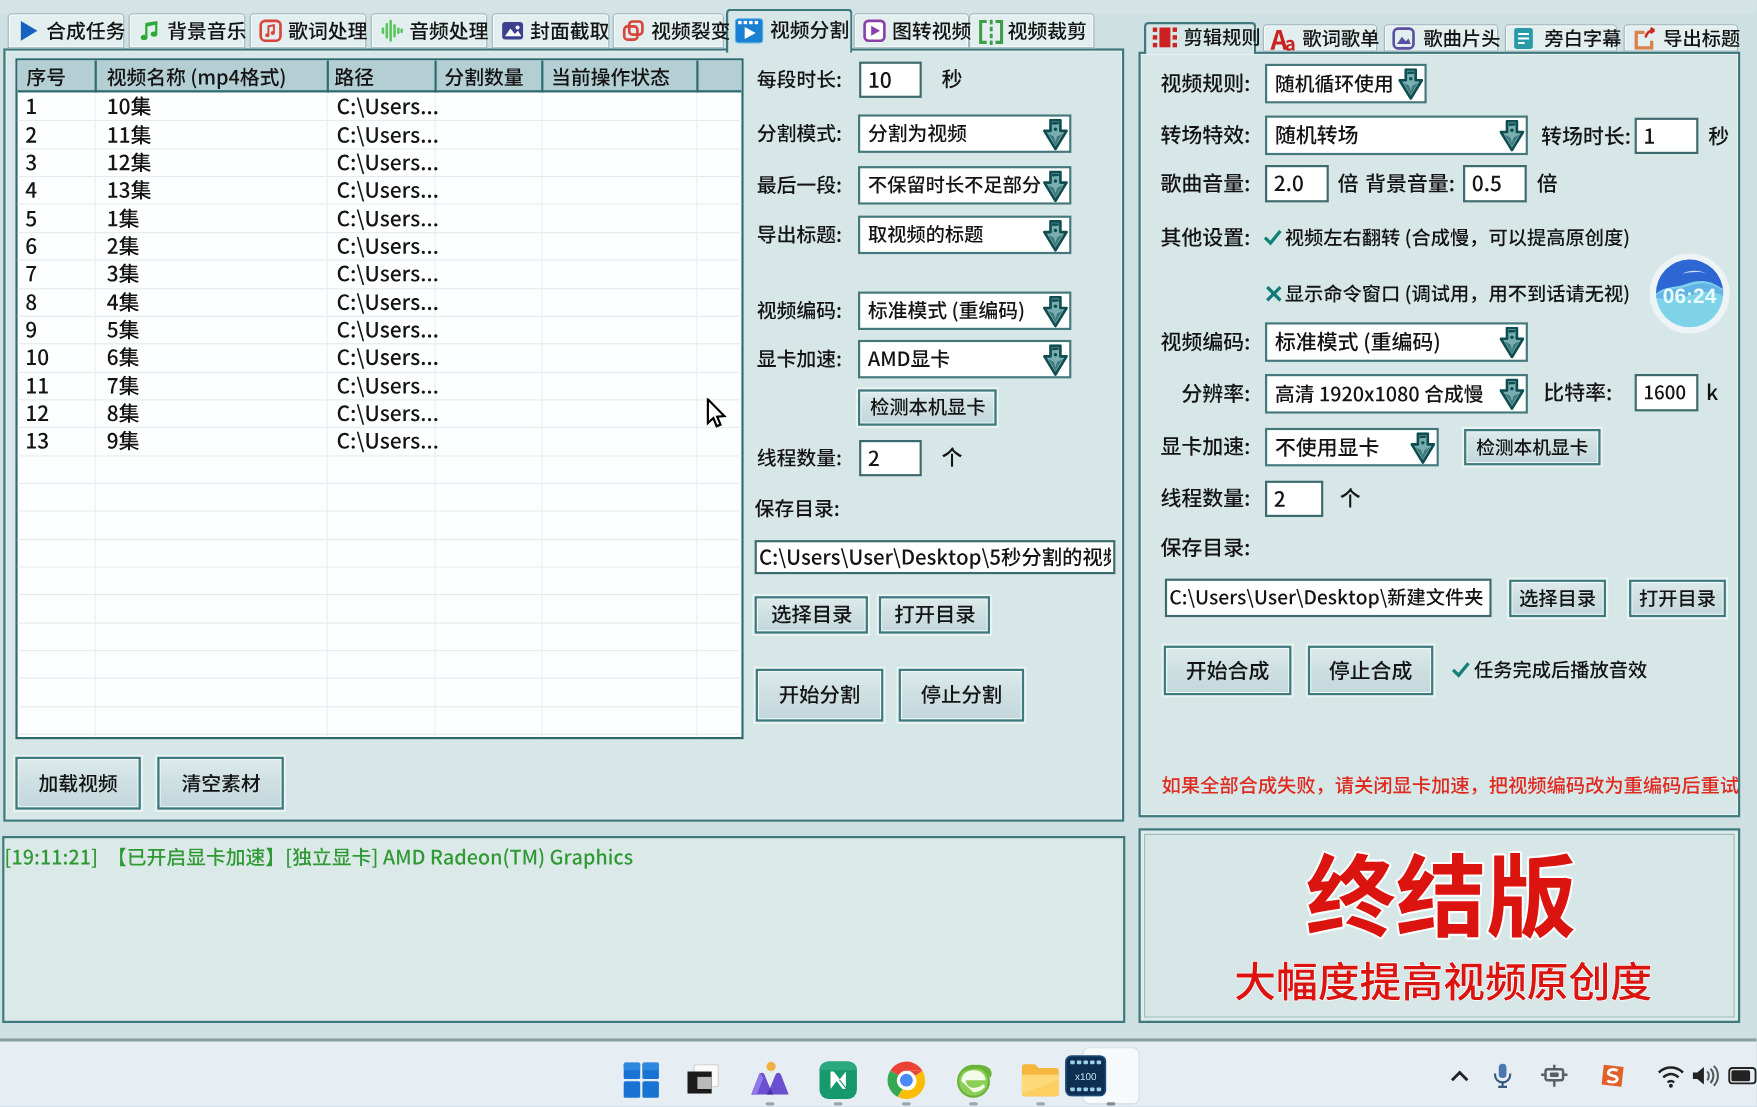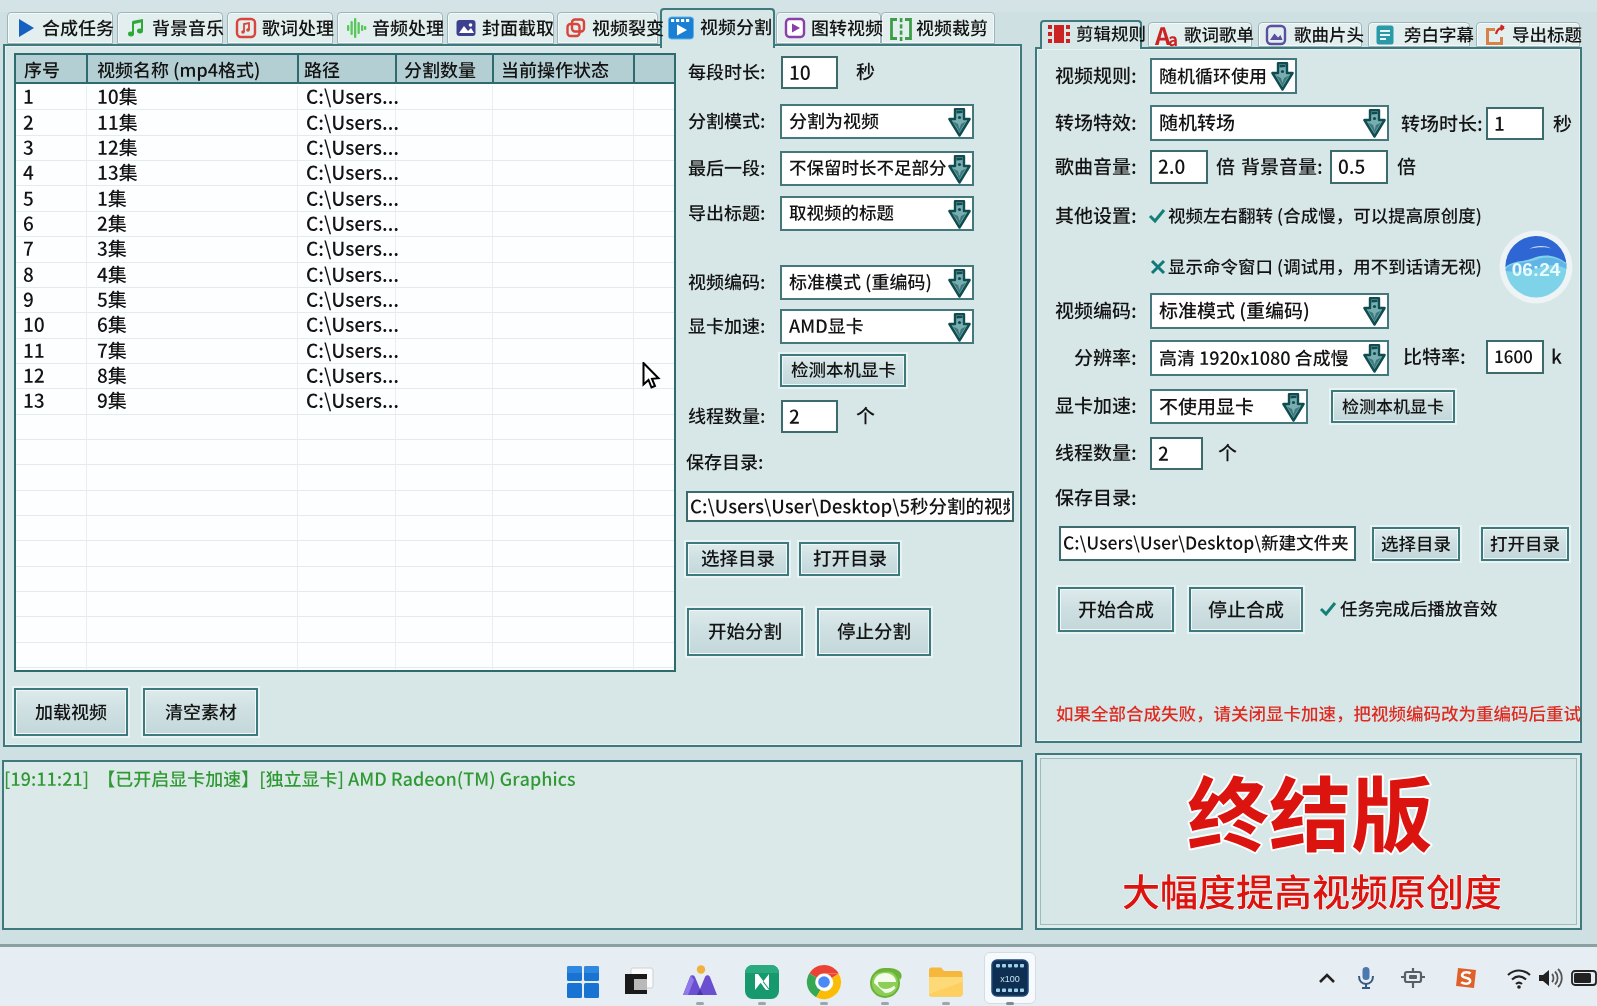--- a/index.html
+++ b/index.html
@@ -2018,21 +2018,21 @@
       <circle cx="19" cy="20" r="14" fill="none" stroke="#6ab238" stroke-width="2"></circle>
       <path d="M8 20 C8 14 13 10 19 10 C26 10 30 14.5 30 19 L12 19 C12 23 15 26 19.5 26 C23 26 26 24.5 28 22.5 L29.5 25 C27 28 23.5 30 19 30" fill="#f3fbea"></path>
       <path d="M6 13 C14 4 26 3 33 8 C36 10.5 36.5 14 34 17 C32.5 12 28 8.5 22 8.5 C16 8.5 10 10 6 13 Z" fill="#6ab238"></path>
     </svg></div>
 <div style="position:absolute;left:927px;top:965px;width:38px;height:34px"><svg width="38" height="34" viewBox="0 0 38 34">
       <path d="M2 5 C2 3.5 3 2.5 4.5 2.5 L14 2.5 L17 6 L33 6 C34.5 6 35.5 7 35.5 8.5 L35.5 29 C35.5 30.5 34.5 31.5 33 31.5 L4.5 31.5 C3 31.5 2 30.5 2 29 Z" fill="#f5b73c"></path>
       <path d="M2 12 L35.5 12 L35.5 29 C35.5 30.5 34.5 31.5 33 31.5 L4.5 31.5 C3 31.5 2 30.5 2 29 Z" fill="#fdd978"></path>
       <path d="M2 29 L35.5 17 L35.5 29 C35.5 30.5 34.5 31.5 33 31.5 L4.5 31.5 C3 31.5 2 30.5 2 29 Z" fill="#fccb55" opacity="0.7"></path>
     </svg></div>
 <div style="position:absolute;left:984px;top:952px;width:52px;height:52px;background:#f6fafc;border:1px solid #d4dde2;border-radius:6px"></div>
-<div style="position:absolute;left:991px;top:959px;width:38px;height:38px"><svg width="38" height="38" viewBox="0 0 38 38">
+<div style="position:absolute;left:968px;top:959px;width:38px;height:38px"><svg width="38" height="38" viewBox="0 0 38 38">
       <rect x="1" y="1" width="36" height="36" rx="5" fill="#0e2f52"></rect>
       <rect x="1" y="1" width="36" height="36" rx="5" fill="none" stroke="#1d4a79" stroke-width="1.5"></rect>
       <g fill="#9fd0ea">
         <rect x="5" y="5" width="4" height="3.4" rx="0.8"></rect>
         <rect x="11" y="5" width="4" height="3.4" rx="0.8"></rect>
         <rect x="17" y="5" width="4" height="3.4" rx="0.8"></rect>
         <rect x="23" y="5" width="4" height="3.4" rx="0.8"></rect>
         <rect x="29" y="5" width="4" height="3.4" rx="0.8"></rect>
         <rect x="5" y="29.6" width="4" height="3.4" rx="0.8"></rect>
         <rect x="11" y="29.6" width="4" height="3.4" rx="0.8"></rect>

